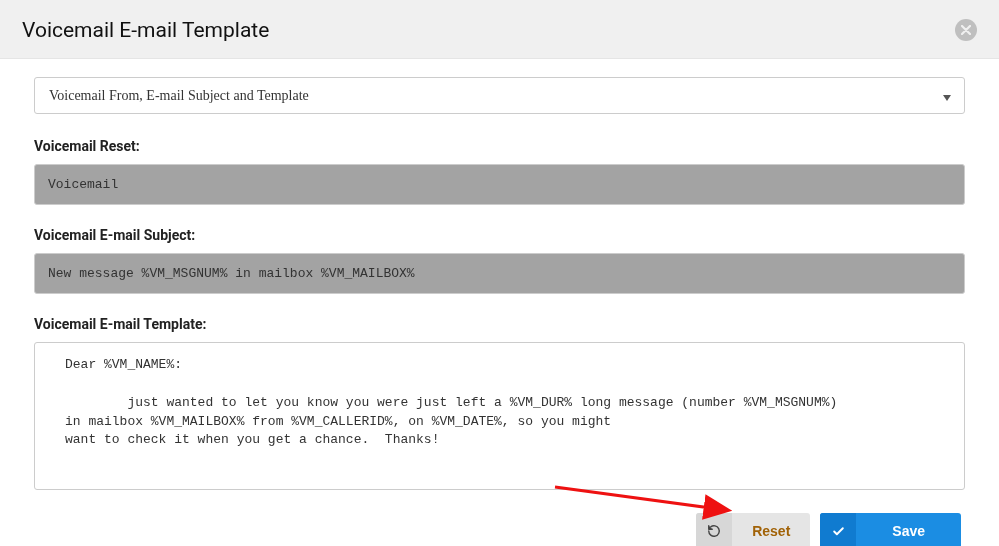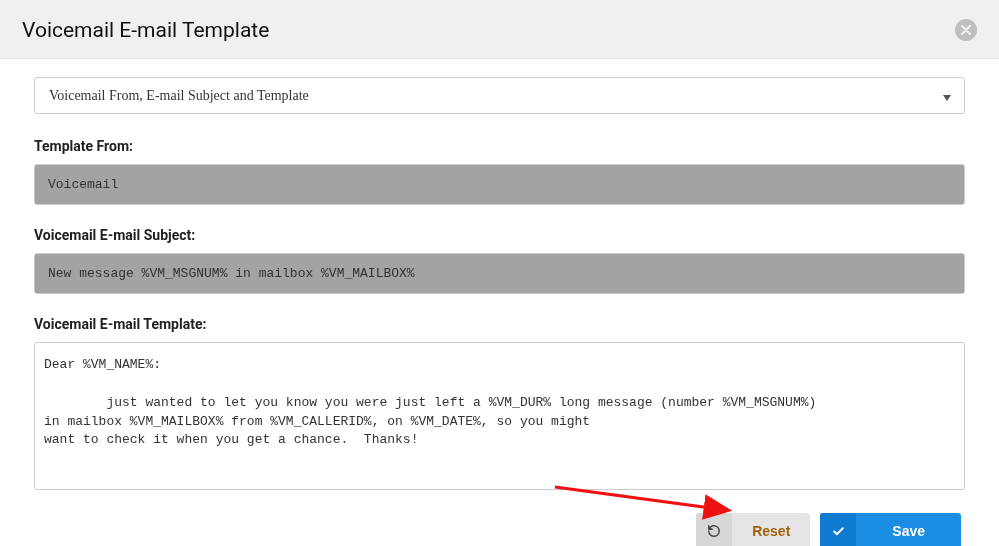--- a/index.html
+++ b/index.html
@@ -76,21 +76,21 @@
       border: 1px solid #ccc;
       border-radius: 3px;
       font-family: "Courier New", Courier, monospace;
       font-size: 13px;
       color: #333;
       margin-bottom: 22px;
       background: #a3a3a3;
     }
     .textarea {
       width: 100%;
-      padding: 13px 9px;
+      padding: 13px 30px;
       border: 1px solid #ccc;
       border-radius: 3px;
       font-family: "Courier New", Courier, monospace;
       font-size: 13px;
       color: #333;
       line-height: 1.45;
       height: 148px;
       resize: none;
       white-space: pre;
       background: #fff;
@@ -175,21 +175,21 @@
     <select>
       <option>Voicemail From, E-mail Subject and Template</option>
     </select>
     <span class="select-caret">
       <svg viewBox="0 0 8 6">
           <path d="M0 0 L8 0 L4 6 Z"></path>
         </svg>
     </span>
   </div>
 
-  <label class="field-label">Template From:</label>
+  <label class="field-label">Voicemail Reset:</label>
   <input class="text-input" type="text" value="Voicemail" style="">
 
   <label class="field-label">Voicemail E-mail Subject:</label>
   <input class="text-input" type="text" value="New message %VM_MSGNUM% in mailbox %VM_MAILBOX%" style="">
 
   <div class="template-block">
     <label class="field-label">Voicemail E-mail Template:</label>
     <textarea class="textarea" style="">Dear %VM_NAME%:
 
         just wanted to let you know you were just left a %VM_DUR% long message (number %VM_MSGNUM%)

